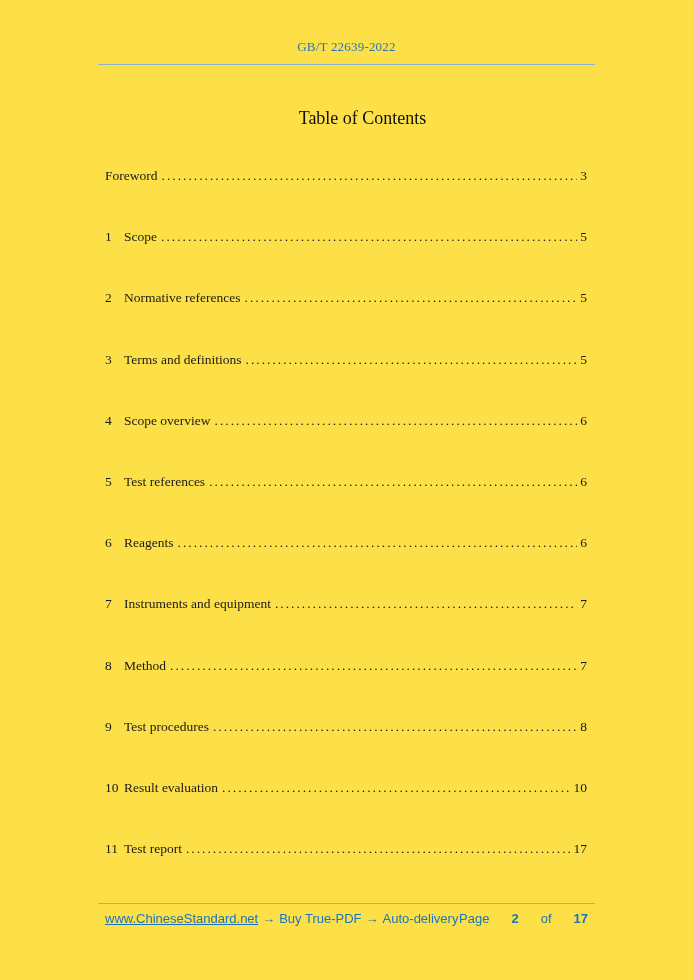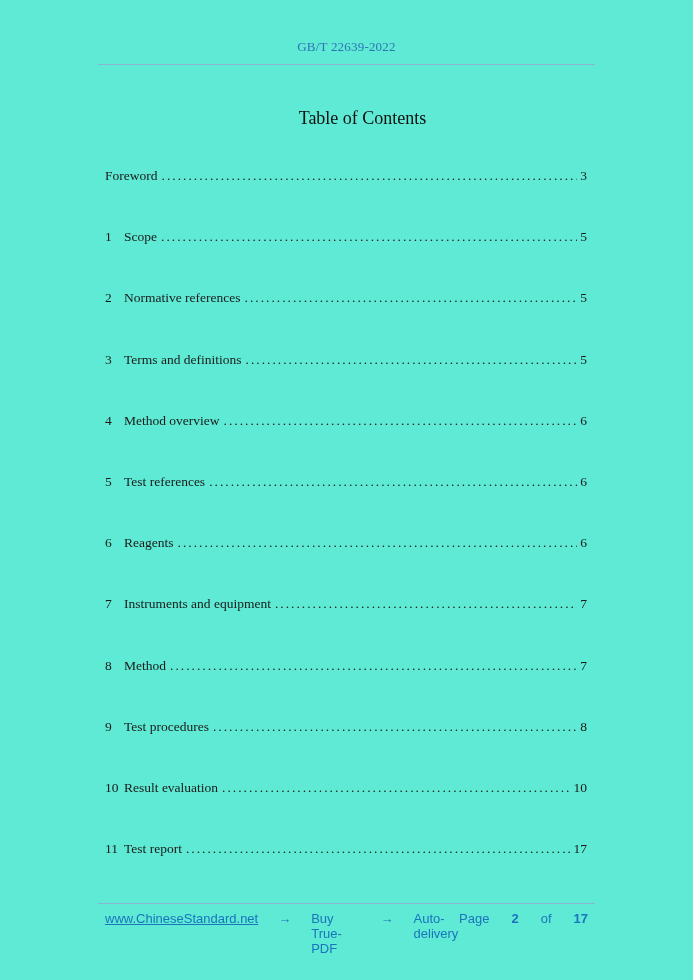--- a/index.html
+++ b/index.html
@@ -7,21 +7,21 @@
     width: 693px;
     height: 980px;
     background: #ffffff;
     font-family: "Liberation Serif", serif;
     position: relative;
     overflow: hidden;
   }
   .page {
     position: absolute;
     inset: 0;
-    background: #5eead4;
+    background: #fde047;
   }
   
   .page-header {
     position: absolute;
     top: 39px;
     left: 98px;
     right: 98px;
     text-align: center;
     font-size: 13px;
     color: #2e74b5;
@@ -91,21 +91,21 @@
     top: 911px;
     left: 105px;
     right: 105px;
     display: flex;
     justify-content: space-between;
     align-items: baseline;
     font-family: "Liberation Sans", sans-serif;
     font-size: 13px;
     color: #1b74bc;
   }
-  .footer-left { display: flex; align-items: baseline; gap: 20px; }
+  .footer-left { display: flex; align-items: baseline; gap: 4px; }
   .footer-website {
     text-decoration: underline;
     color: #1b74bc;
     cursor: pointer;
   }
   .footer-arrow { font-size: 13px; }
   .footer-right { display: flex; align-items: baseline; gap: 22px; }
   .footer-right .pg-num { font-weight: bold; }
 </style>
 </head>
@@ -145,21 +145,21 @@
 
     <div class="toc-row">
       <span class="toc-num">3</span>
       <span class="toc-label">Terms and definitions</span>
       <span class="toc-leader">................................................................................................................................................................</span>
       <span class="toc-page">5</span>
     </div>
 
     <div class="toc-row">
       <span class="toc-num">4</span>
-      <span class="toc-label">Method overview</span>
+      <span class="toc-label">Scope overview</span>
       <span class="toc-leader">................................................................................................................................................................</span>
       <span class="toc-page">6</span>
     </div>
 
     <div class="toc-row">
       <span class="toc-num">5</span>
       <span class="toc-label">Test references</span>
       <span class="toc-leader">................................................................................................................................................................</span>
       <span class="toc-page">6</span>
     </div>

